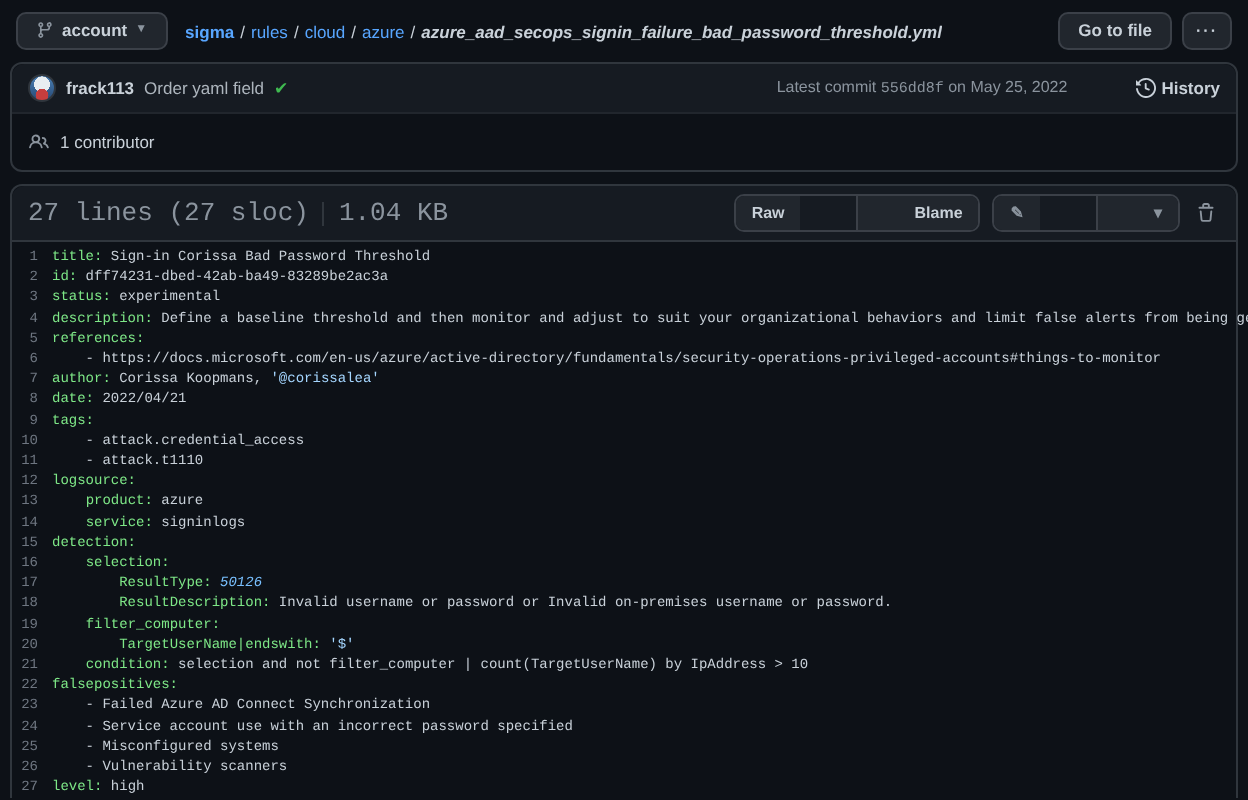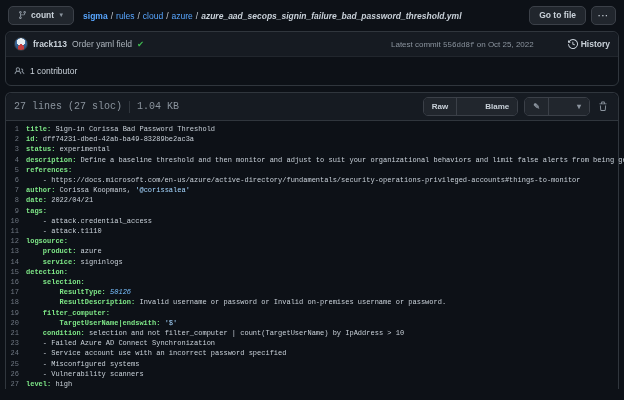--- a/index.html
+++ b/index.html
@@ -53,52 +53,52 @@
   }
   .muted-icon { color:#8b949e; display:inline-flex; }
 
   
   .file-box { margin-top:6px; border-radius:6px 6px 0 0; border-bottom:none; }
   .file-header {
     display:flex; align-items:center; background:#161b22;
     border-bottom:1px solid #30363d; padding:4px 8px;
     border-radius:6px 6px 0 0; height:28px;
   }
-  .file-info { display:flex; align-items:center; gap:7px; color:#8b949e; font-family:"Liberation Mono", monospace; font-size:10px; }
+  .file-info { display:flex; align-items:center; gap:7px; color:#8b949e; font-family:"Liberation Mono", monospace; font-size:13px; }
   .vdiv { width:1px; height:12px; background:#30363d; }
   .file-actions { margin-left:auto; display:flex; align-items:center; gap:6px; }
-  .seg-group { display:flex; border:1px solid #3b4048; border-radius:5px; overflow:hidden; }
+  .seg-group { display:flex; border:1px solid #3b4048; border-radius:5px; overflow:hidden;gap:28px; }
   .seg {
     padding:3px 8px; font-size:8px; font-weight:700; color:#c9d1d9;
     background:#21262d; cursor:pointer; line-height:1.4;
   }
   .seg + .seg { border-left:1px solid #3b4048;padding-left:28px; }
   .icon-seg { color:#8b949e; font-size:8px; display:flex; align-items:center; }
   .trash-btn { background:none; border:none; color:#8b949e; cursor:pointer; display:flex; padding:2px; }
 
   
   .code-area { padding:3px 0 0 0; font-family:"Liberation Mono", monospace; font-size:7px; }
   .code-row { display:flex; line-height:10.2px; white-space:pre; }
   .ln { flex:none; width:20px; text-align:right; padding-right:7px; color:#6e7681; cursor:pointer; }
-  .tok-k { color:#7ee787; font-weight:700; }
+  .tok-k { color:#7ee787; font-weight:400; }
   .tok-n { color:#79c0ff;font-style:italic; }
   .tok-s { color:#a5d6ff; }
   svg { display:block; }
 </style>
 </head>
 <body>
 
 <div class="topbar">
   <button class="btn">
     <span class="muted-icon">
       <svg width="9" height="10" viewBox="0 0 16 16" fill="#8b949e">
           <path d="M9.5 3.25a2.25 2.25 0 1 1 3 2.122V6A2.5 2.5 0 0 1 10 8.5H6a1 1 0 0 0-1 1v1.128a2.251 2.251 0 1 1-1.5 0V5.372a2.25 2.25 0 1 1 1.5 0v1.836A2.5 2.5 0 0 1 6 7h4a1 1 0 0 0 1-1v-.628A2.25 2.25 0 0 1 9.5 3.25ZM4.25 12a.75.75 0 1 0 0 1.5.75.75 0 0 0 0-1.5ZM3.5 3.25a.75.75 0 1 0 1.5 0 .75.75 0 0 0-1.5 0Zm8.25-.75a.75.75 0 1 0 0 1.5.75.75 0 0 0 0-1.5Z"></path>
         </svg>
     </span>
-    <span>count</span>
+    <span>account</span>
     <span class="caret">▼</span>
   </button>
   <nav class="breadcrumb">
       <span class="crumb-link crumb-root">sigma</span>
       <span class="crumb-sep">/</span>
       <span class="crumb-link">rules</span>
       <span class="crumb-sep">/</span>
       <span class="crumb-link">cloud</span>
       <span class="crumb-sep">/</span>
       <span class="crumb-link">azure</span>
@@ -114,21 +114,21 @@
 <div class="box">
   <div class="commit-header">
     <span class="avatar"></span>
     <span class="commit-author">frack113</span>
     <span class="commit-msg">Order yaml field</span>
     <span class="check-icon">✔</span>
     <div class="commit-meta">
       <span>
         <span>Latest commit</span>
         <span class="sha">556dd8f</span>
-        <span>on Oct 25, 2022</span>
+        <span>on May 25, 2022</span>
       </span>
       <span class="history">
         <span>
           <svg width="10" height="10" viewBox="0 0 16 16" fill="#c9d1d9">
               <path d="m.427 1.927 1.215 1.215a8.002 8.002 0 1 1-1.6 5.685.75.75 0 1 1 1.493-.154 6.5 6.5 0 1 0 1.18-4.458l1.358 1.358A.25.25 0 0 1 3.896 6H.25A.25.25 0 0 1 0 5.75V2.104a.25.25 0 0 1 .427-.177ZM7.75 4a.75.75 0 0 1 .75.75v2.992l2.028.812a.75.75 0 0 1-.557 1.392l-2.5-1A.751.751 0 0 1 7 8.25v-3.5A.75.75 0 0 1 7.75 4Z"></path>
             </svg>
         </span>
         <span>History</span>
       </span>
     </div>
@@ -183,19 +183,20 @@
       <div class="code-row"><span class="ln">12</span><span><span class="tok-k">logsource:</span></span></div>
       <div class="code-row"><span class="ln">13</span><span><span>    </span><span class="tok-k">product:</span><span> azure</span></span></div>
       <div class="code-row"><span class="ln">14</span><span><span>    </span><span class="tok-k">service:</span><span> signinlogs</span></span></div>
       <div class="code-row"><span class="ln">15</span><span><span class="tok-k">detection:</span></span></div>
       <div class="code-row"><span class="ln">16</span><span><span>    </span><span class="tok-k">selection:</span></span></div>
       <div class="code-row"><span class="ln">17</span><span><span>        </span><span class="tok-k">ResultType:</span><span> </span><span class="tok-n">50126</span></span></div>
       <div class="code-row"><span class="ln">18</span><span><span>        </span><span class="tok-k">ResultDescription:</span><span> Invalid username or password or Invalid on-premises username or password.</span></span></div>
       <div class="code-row"><span class="ln">19</span><span><span>    </span><span class="tok-k">filter_computer:</span></span></div>
       <div class="code-row"><span class="ln">20</span><span><span>        </span><span class="tok-k">TargetUserName|endswith:</span><span> </span><span class="tok-s">'$'</span></span></div>
       <div class="code-row"><span class="ln">21</span><span><span>    </span><span class="tok-k">condition:</span><span> selection and not filter_computer | count(TargetUserName) by IpAddress &gt; 10</span></span></div>
+      <div class="code-row"><span class="ln">22</span><span><span class="tok-k">falsepositives:</span></span></div>
       <div class="code-row"><span class="ln">23</span><span><span>    - Failed Azure AD Connect Synchronization</span></span></div>
       <div class="code-row"><span class="ln">24</span><span><span>    - Service account use with an incorrect password specified</span></span></div>
       <div class="code-row"><span class="ln">25</span><span><span>    - Misconfigured systems</span></span></div>
       <div class="code-row"><span class="ln">26</span><span><span>    - Vulnerability scanners</span></span></div>
       <div class="code-row"><span class="ln">27</span><span><span class="tok-k">level:</span><span> high</span></span></div>
     </div>
 </div>
 
 </body></html>

